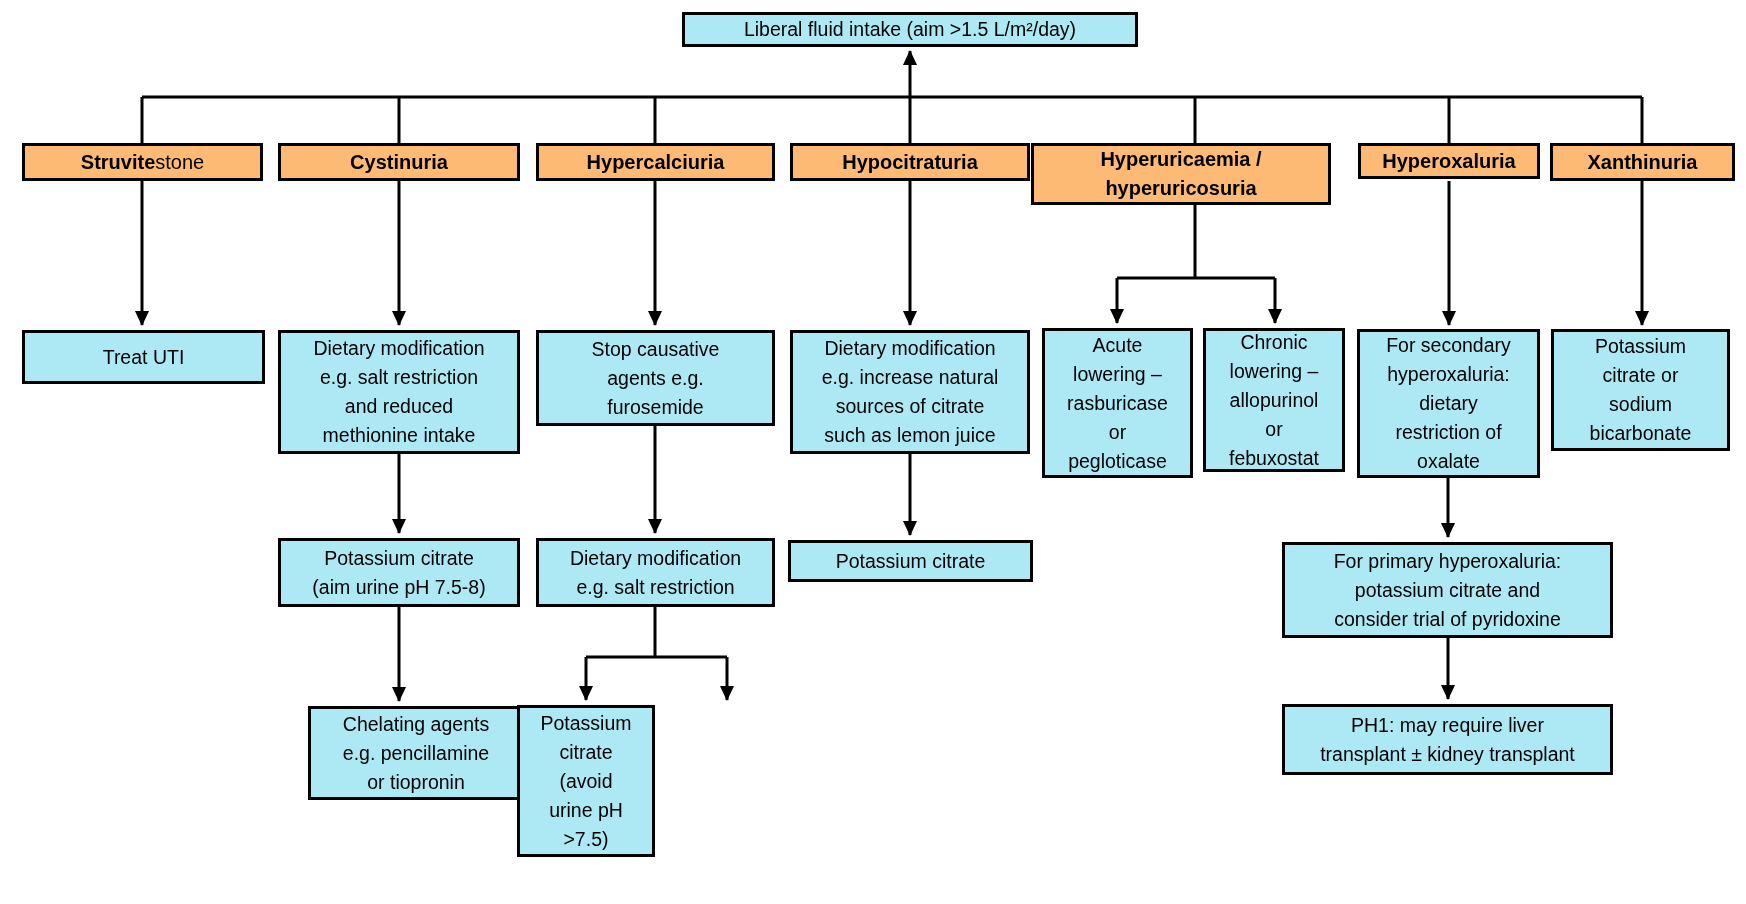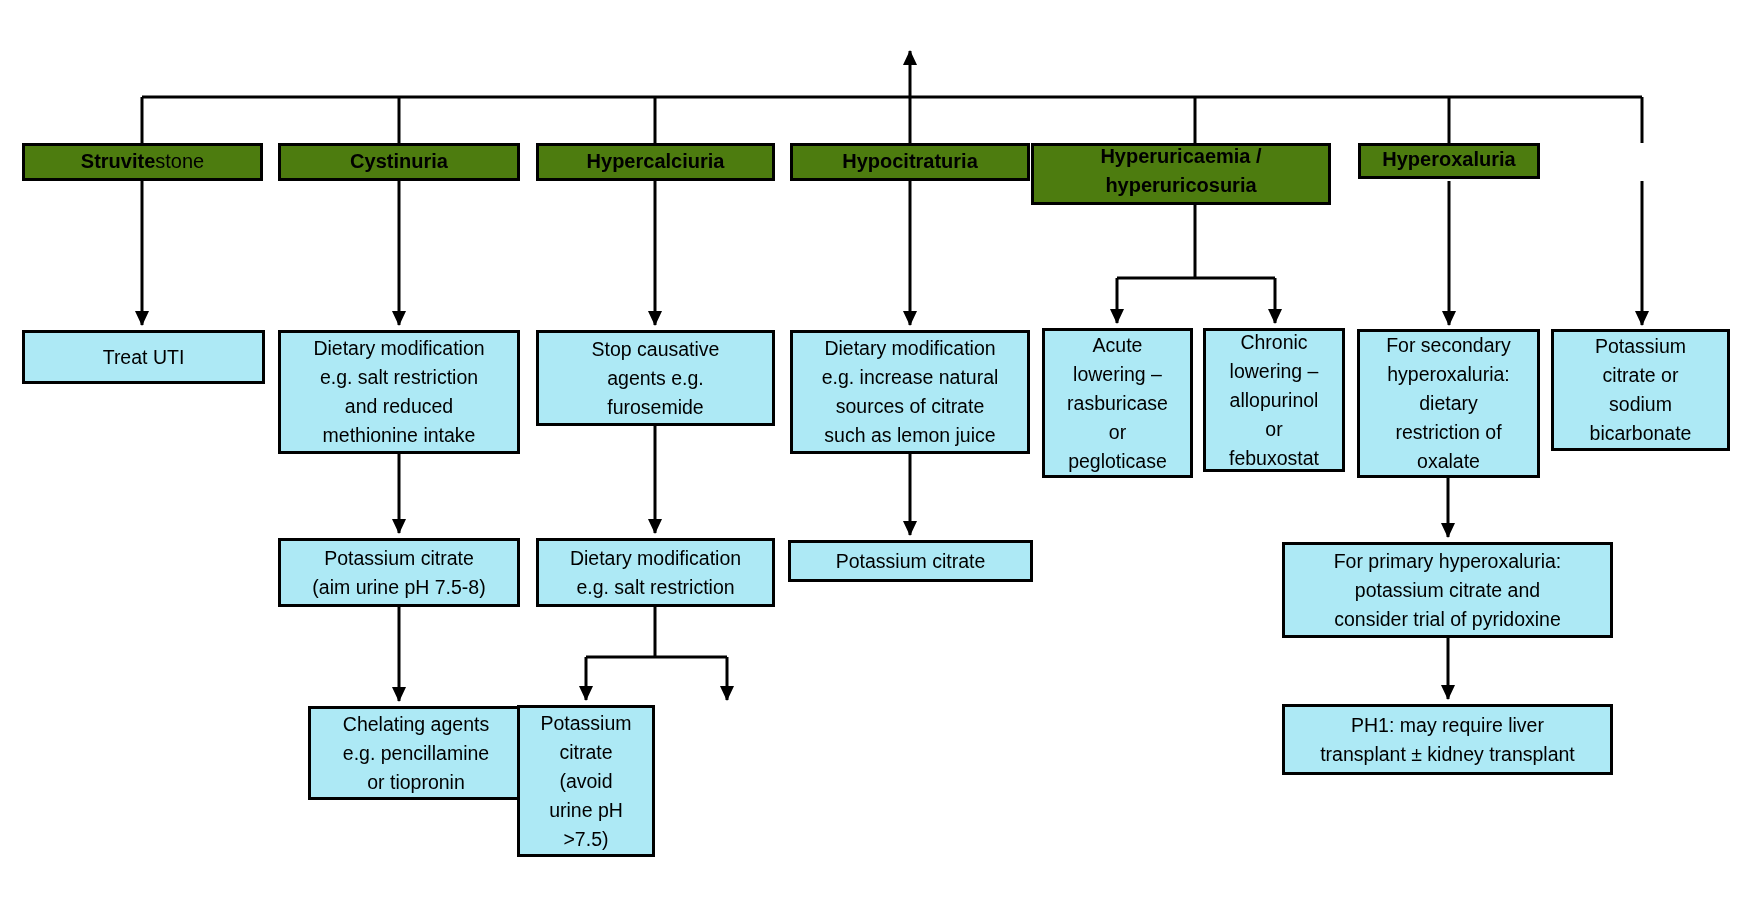--- a/index.html
+++ b/index.html
@@ -33,26 +33,25 @@
     white-space: pre-line;
     color: #000000;
   }
   .node {
     background: #ade9f5;
     font-size: 19.5px;
     line-height: 29px;
     padding: 2px 4px;
   }
   .header-node {
-    background: #4d7c0f;
+    background: #fdba74;
     font-weight: bold;
     font-size: 20px;
     line-height: 29px;
     padding: 2px 16px;
-    align-items: flex-end;
   }
   .header-node .normal {
     font-weight: normal;
   }
 </style>
 </head>
 <body>
 
 <div id="stage">
 
@@ -92,28 +91,30 @@
       <path d="M1448 478 V537" marker-end="url(#ah)"></path>
 
       <path d="M399 607 V701" marker-end="url(#ah)"></path>
       <path d="M655 607 V657 M586 657 H727"></path>
       <path d="M586 657 V700" marker-end="url(#ah)"></path>
       <path d="M727 657 V700" marker-end="url(#ah)"></path>
       <path d="M1448 638 V699" marker-end="url(#ah)"></path>
     </g>
   </svg>
 
+  <div class="node" style="left:682px; top:12px; width:456px; height:35px;">Liberal fluid intake (aim &gt;1.5 L/m²/day)</div>
 
   <div class="header-node" style="left:22px; top:143px; width:241px; height:38px;"><span>Struvite</span><span class="normal"> stone</span></div>
   <div class="header-node" style="left:278px; top:143px; width:242px; height:38px;">Cystinuria</div>
   <div class="header-node" style="left:536px; top:143px; width:239px; height:38px;">Hypercalciuria</div>
   <div class="header-node" style="left:790px; top:143px; width:240px; height:38px;">Hypocitraturia</div>
   <div class="header-node" style="left:1031px; top:143px; width:300px; height:62px;">Hyperuricaemia /
 hyperuricosuria</div>
   <div class="header-node" style="left:1358px; top:143px; width:182px; height:36px;">Hyperoxaluria</div>
+  <div class="header-node" style="left:1550px; top:143px; width:185px; height:38px;">Xanthinuria</div>
 
   <div class="node" style="left:22px; top:330px; width:243px; height:54px;">Treat UTI</div>
   <div class="node" style="left:278px; top:330px; width:242px; height:124px;">Dietary modification
 e.g. salt restriction
 and reduced
 methionine intake</div>
   <div class="node" style="left:536px; top:330px; width:239px; height:96px;">Stop causative
 agents e.g.
 furosemide</div>
   <div class="node" style="left:790px; top:330px; width:240px; height:124px;">Dietary modification

